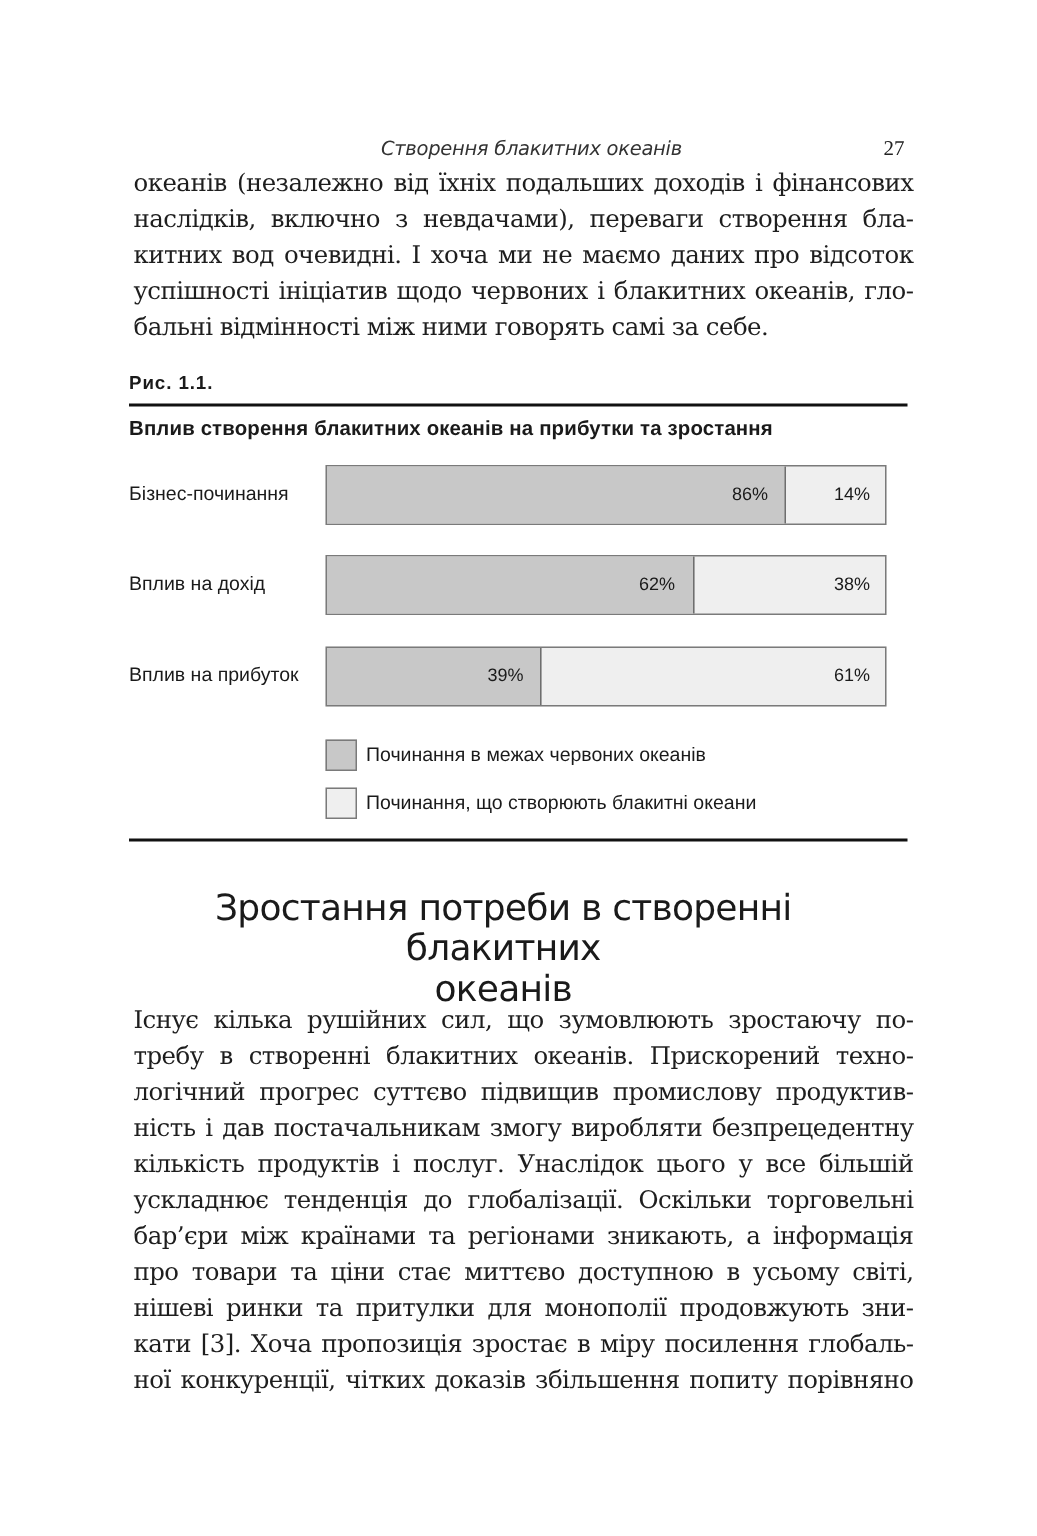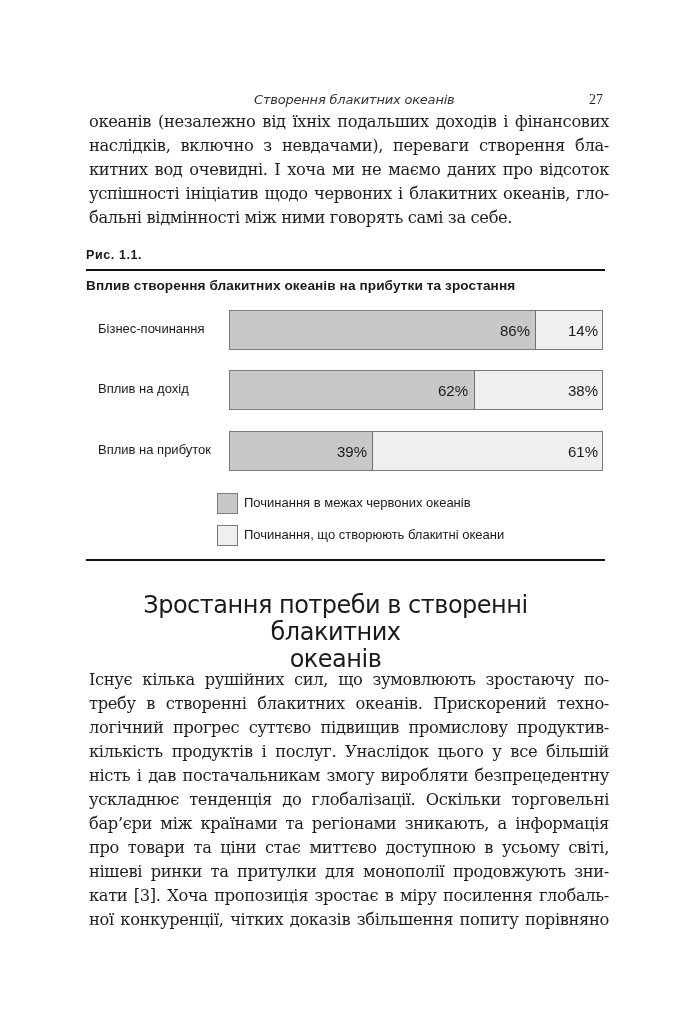--- a/index.html
+++ b/index.html
@@ -9,25 +9,25 @@
   .page-number { position: absolute; left: 589px; top: 0; font-family: Liberation Serif, serif; font-size: 14px; color: #222; }
   .body-text { position: absolute; left: 89px; width: 520px; font-family: "DejaVu Serif", serif; font-size: 16.3px; line-height: 24px; color: #1e1e1e; text-align: justify; }
   .body-text .line { display: block; text-align: justify; text-align-last: justify; white-space: nowrap; height: 24px; letter-spacing: -0.35px; }
   .body-text .line.last { text-align-last: left; }
   #para1 { top: 110px; }
   #para2 { top: 668px; }
   .figure { position: absolute; left: 86px; top: 248px; width: 519px; height: 320px; }
   .fig-label { position: absolute; left: 0; top: 0; font-family: "Liberation Sans", sans-serif; font-weight: bold; font-size: 12.5px; letter-spacing: 0.6px; }
   .rule-top { position: absolute; left: 0; top: 21px; width: 519px; height: 2px; background: #111; }
   .fig-title { position: absolute; left: 0; top: 30px; font-family: "Liberation Sans", sans-serif; font-weight: bold; font-size: 13.6px; letter-spacing: 0.1px; }
-  .bar-row { position: absolute; left: 12px; width: 519px; height: 32px; }
+  .bar-row { position: absolute; left: 0; width: 519px; height: 32px; }
   .bar-label { position: absolute; left: 0; top: 11px; font-family: "Liberation Sans", sans-serif; font-size: 13px; color: #1a1a1a; }
   .bar { position: absolute; left: 131px; top: 0; width: 372px; height: 38px; border: 1px solid #7a7a7a; background: #efefef; box-sizing: content-box; }
   .seg-red { position: absolute; left: 0; top: 0; height: 38px; background: #c8c8c8; border-right: 1.5px solid #6e6e6e; box-sizing: border-box; }
-  .seg-val { position: absolute; top: 11px; font-family: "Liberation Sans", sans-serif; font-size: 15px; color: #1a1a1a; text-align: center; }
+  .seg-val { position: absolute; top: 11px; font-family: "Liberation Sans", sans-serif; font-size: 12px; color: #1a1a1a; text-align: center; }
   .legend-item { position: absolute; left: 131px; height: 20px; }
   .swatch { position: absolute; left: 0; top: 0; width: 19px; height: 19px; border: 1px solid #7a7a7a; }
   .legend-text { position: absolute; left: 27px; top: 2px; white-space: nowrap; font-family: "Liberation Sans", sans-serif; font-size: 13px; color: #1a1a1a; }
   .rule-bottom { position: absolute; left: 0; top: 311px; width: 519px; height: 2px; background: #111; }
   .section-heading { position: absolute; left: 76px; top: 592px; width: 519px; text-align: center; font-family: "DejaVu Sans", sans-serif; font-size: 24px; line-height: 27px; font-weight: normal; color: #1a1a1a; letter-spacing: -0.5px; }
 </style>
 </head>
 <body>
 
 <div class="running-head">
@@ -89,21 +89,21 @@
 
 <div class="section-heading">
   <div>Зростання потреби в створенні блакитних</div>
   <div>океанів</div>
 </div>
 
 <div class="body-text" id="para2">
   <span class="line">Існує кілька рушійних сил, що зумовлюють зростаючу по-</span>
   <span class="line">требу в створенні блакитних океанів. Прискорений техно-</span>
   <span class="line">логічний прогрес суттєво підвищив промислову продуктив-</span>
+  <span class="line">ність і дав постачальникам змогу виробляти безпрецедентну</span>
   <span class="line">кількість продуктів і послуг. Унаслідок цього у все більшій</span>
-  <span class="line">ність і дав постачальникам змогу виробляти безпрецедентну</span>
   <span class="line">ускладнює тенденція до глобалізації. Оскільки торговельні</span>
   <span class="line">бар’єри між країнами та регіонами зникають, а інформація</span>
   <span class="line">про товари та ціни стає миттєво доступною в усьому світі,</span>
   <span class="line">нішеві ринки та притулки для монополії продовжують зни-</span>
   <span class="line">кати [3]. Хоча пропозиція зростає в міру посилення глобаль-</span>
   <span class="line">ної конкуренції, чітких доказів збільшення попиту порівняно</span>
 </div>
 
 </body></html>

